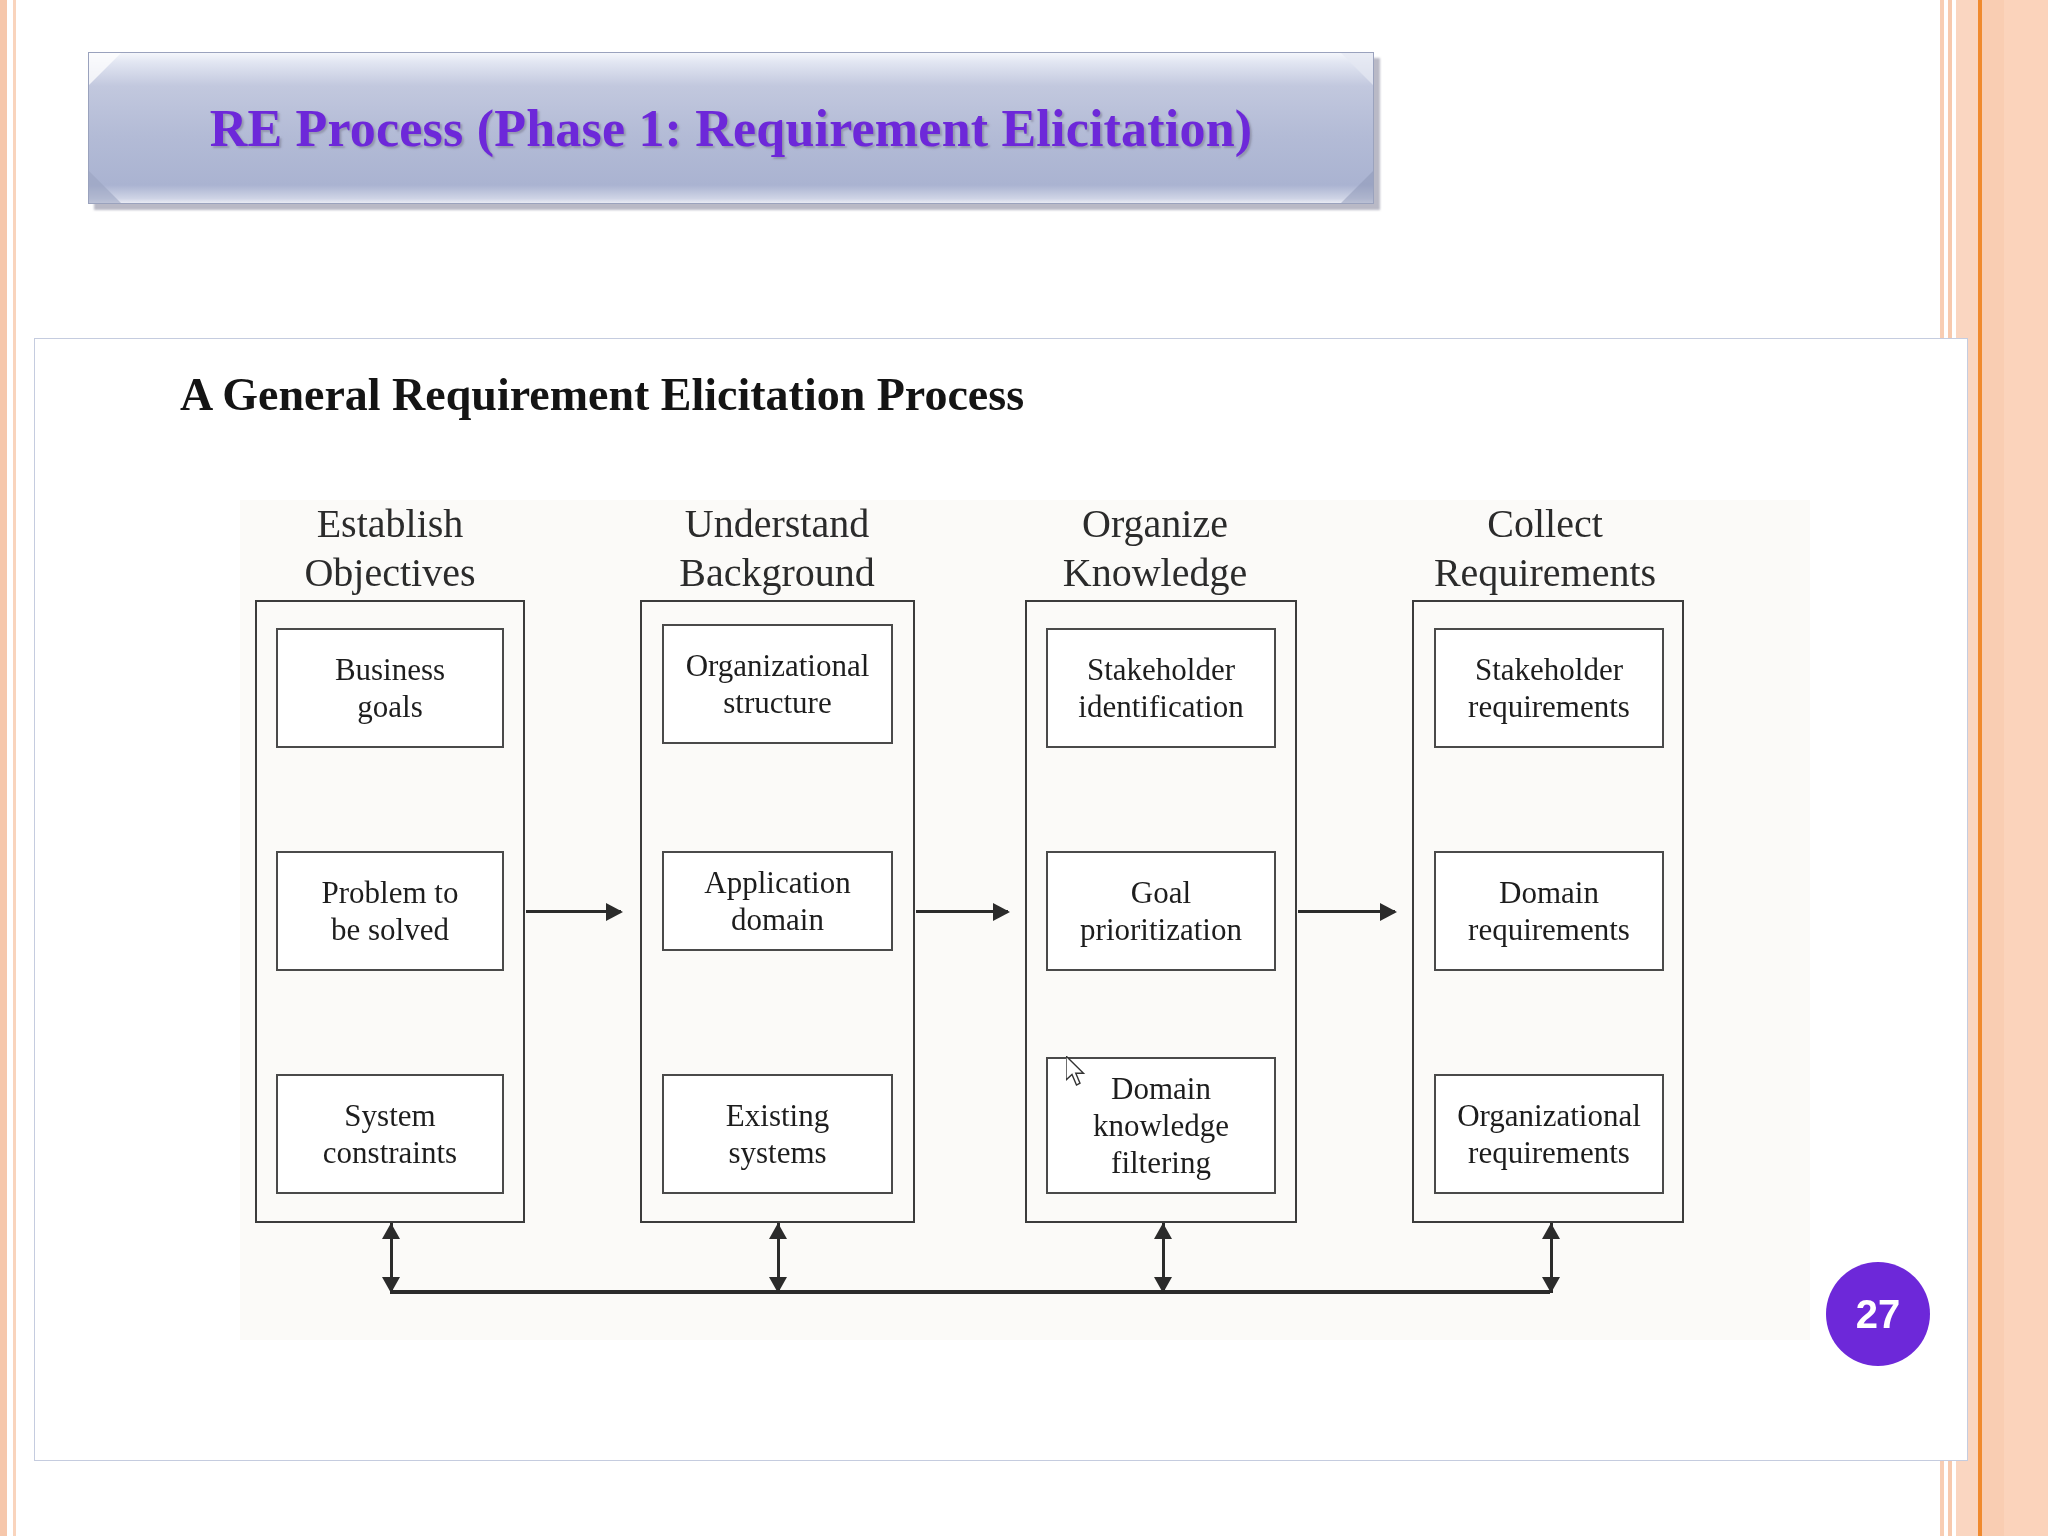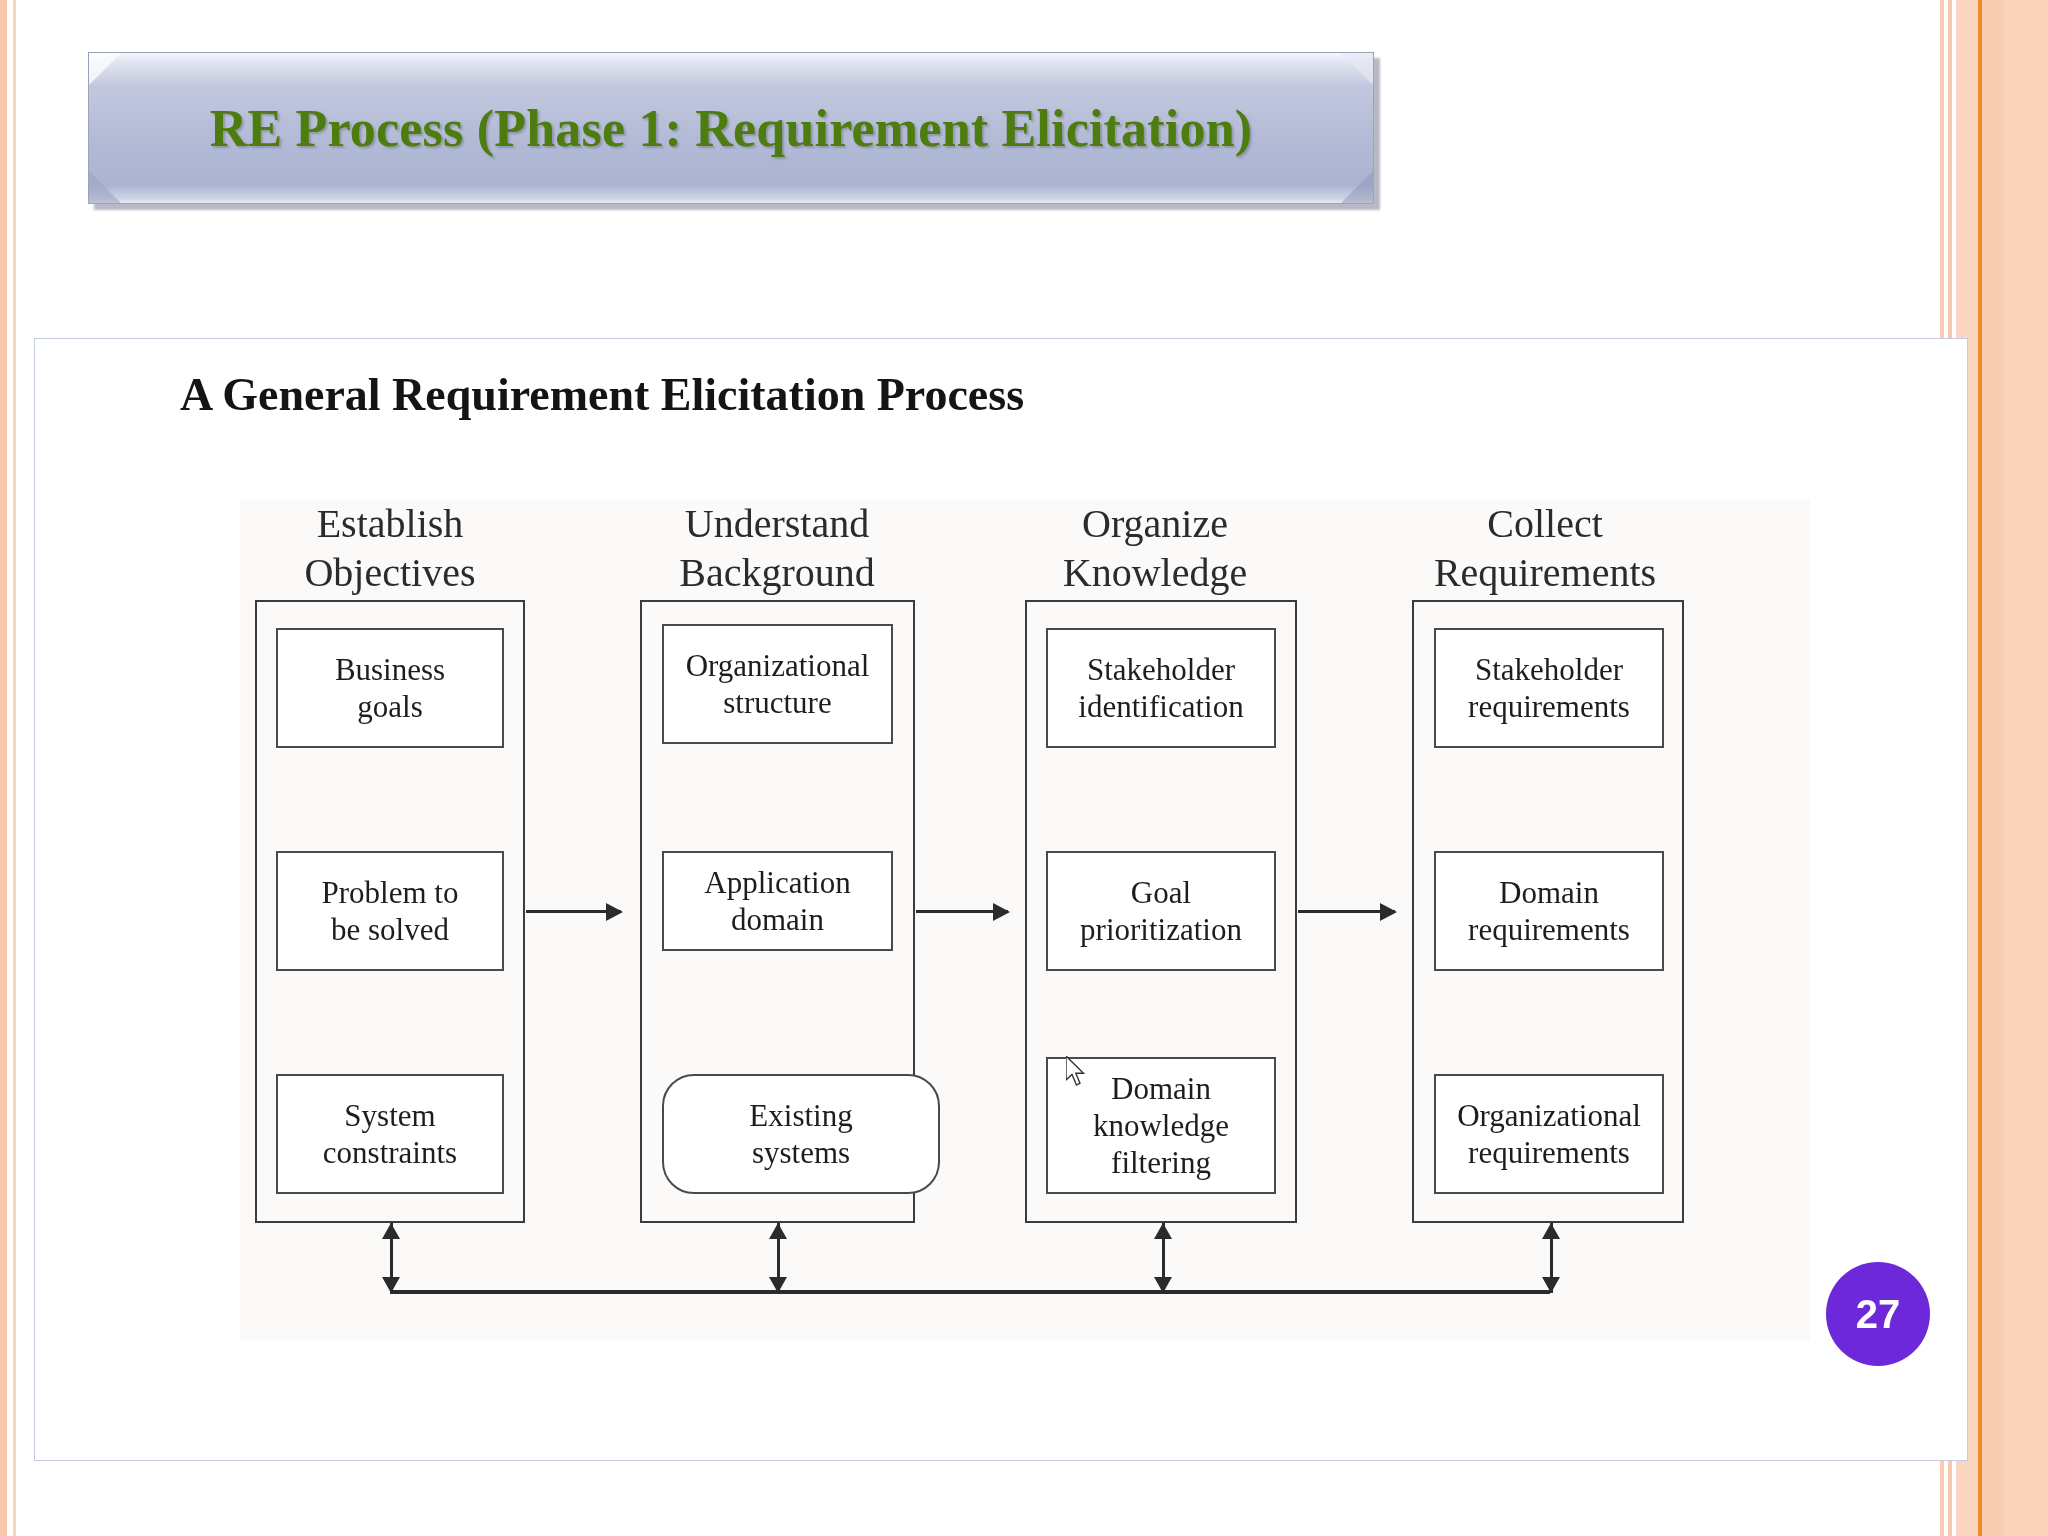--- a/index.html
+++ b/index.html
@@ -79,21 +79,21 @@
     position:absolute;right:0;bottom:0;width:0;height:0;
     border-bottom:16px solid #8e97b6;
     border-right:16px solid #8e97b6;
     border-left:16px solid transparent;
     border-top:16px solid transparent;
     opacity:.5;
   }
   #title-text{
     position:absolute;left:0;top:0;width:1286px;height:152px;
     display:flex;align-items:center;justify-content:center;
-    font-size:52px;font-weight:bold;color:#4d7c0f;
+    font-size:52px;font-weight:bold;color:#6d28d9;
     letter-spacing:.2px;
     text-shadow:2px 2px 2px rgba(120,120,140,.55);
     white-space:nowrap;
   }
 
   
   #content-panel{
     position:absolute;
     left:34px;top:338px;
     width:1934px;height:1123px;
@@ -257,21 +257,21 @@
         <span>Organizational</span>
         <span>structure</span>
       </div>
     </div>
     <div class="node-box" style="left:422px;top:351px;width:231px;height:100px;">
       <div>
         <span>Application</span>
         <span>domain</span>
       </div>
     </div>
-    <div class="node-box" style="left:422px;top:574px;width:278px;height:120px;border-radius:32px;">
+    <div class="node-box" style="left:422px;top:574px;width:231px;height:120px;">
       <div>
         <span>Existing</span>
         <span>systems</span>
       </div>
     </div>
 
     <div class="col-head" style="left:765px;top:0px;width:300px;">
       <div>Organize</div>
       <div>Knowledge</div>
     </div>

